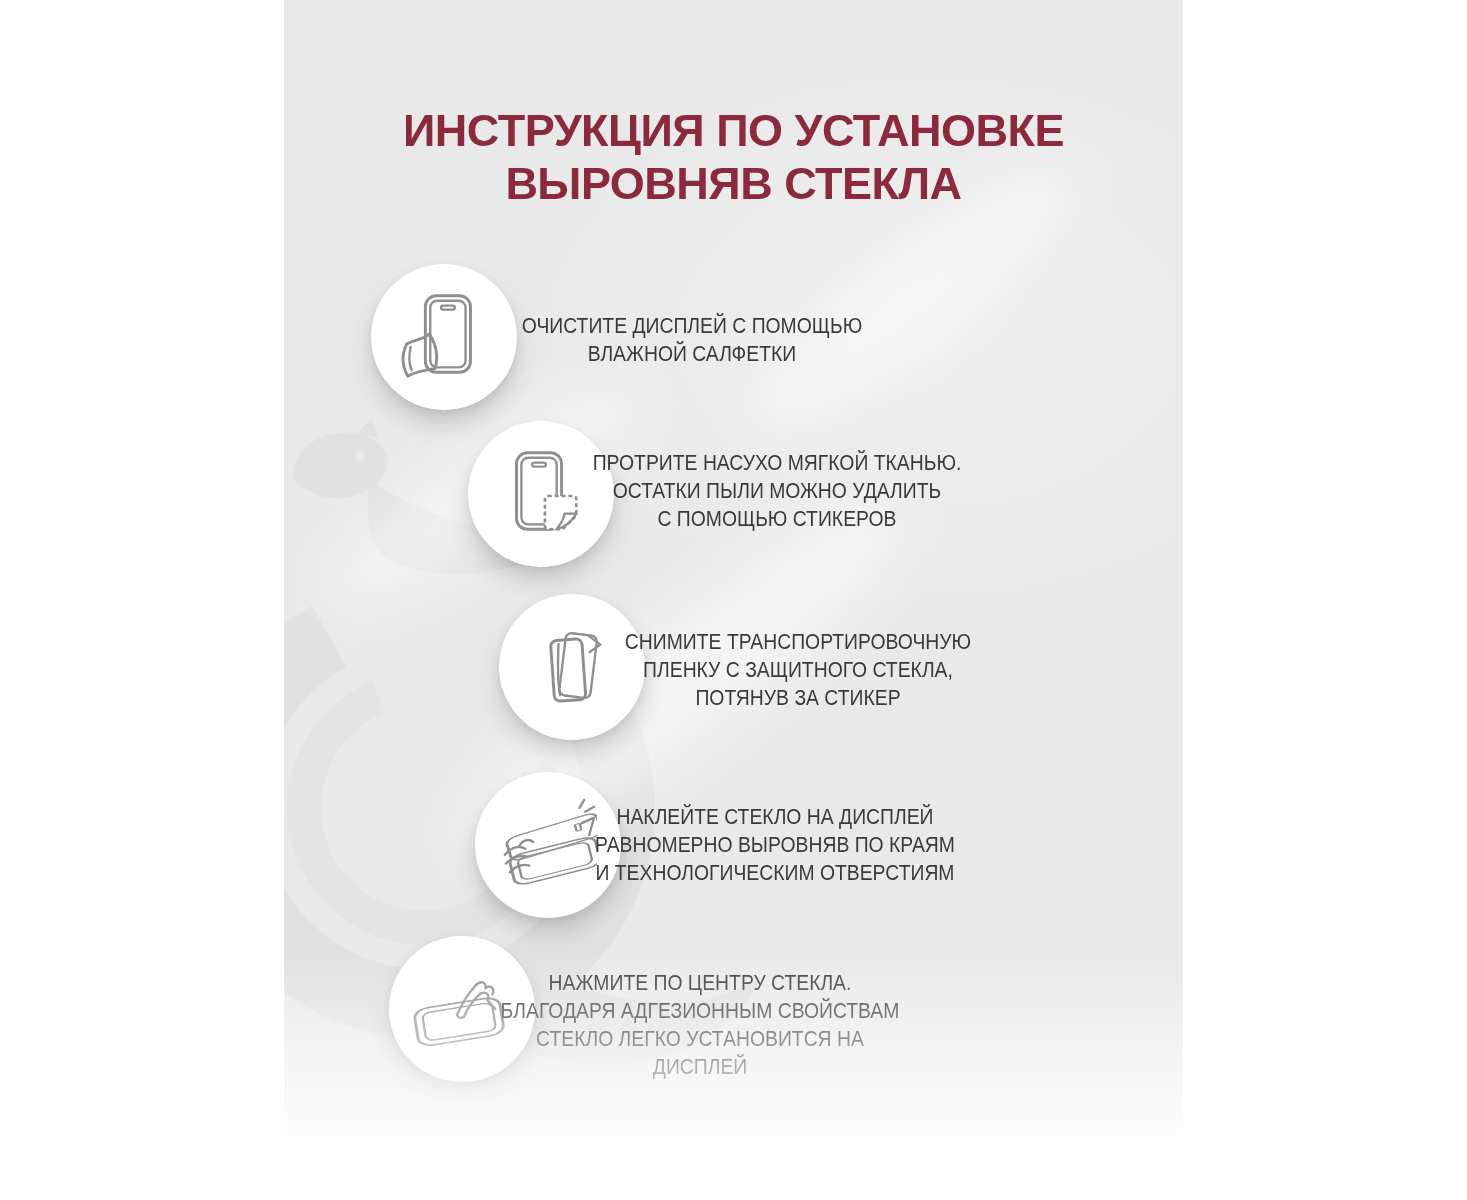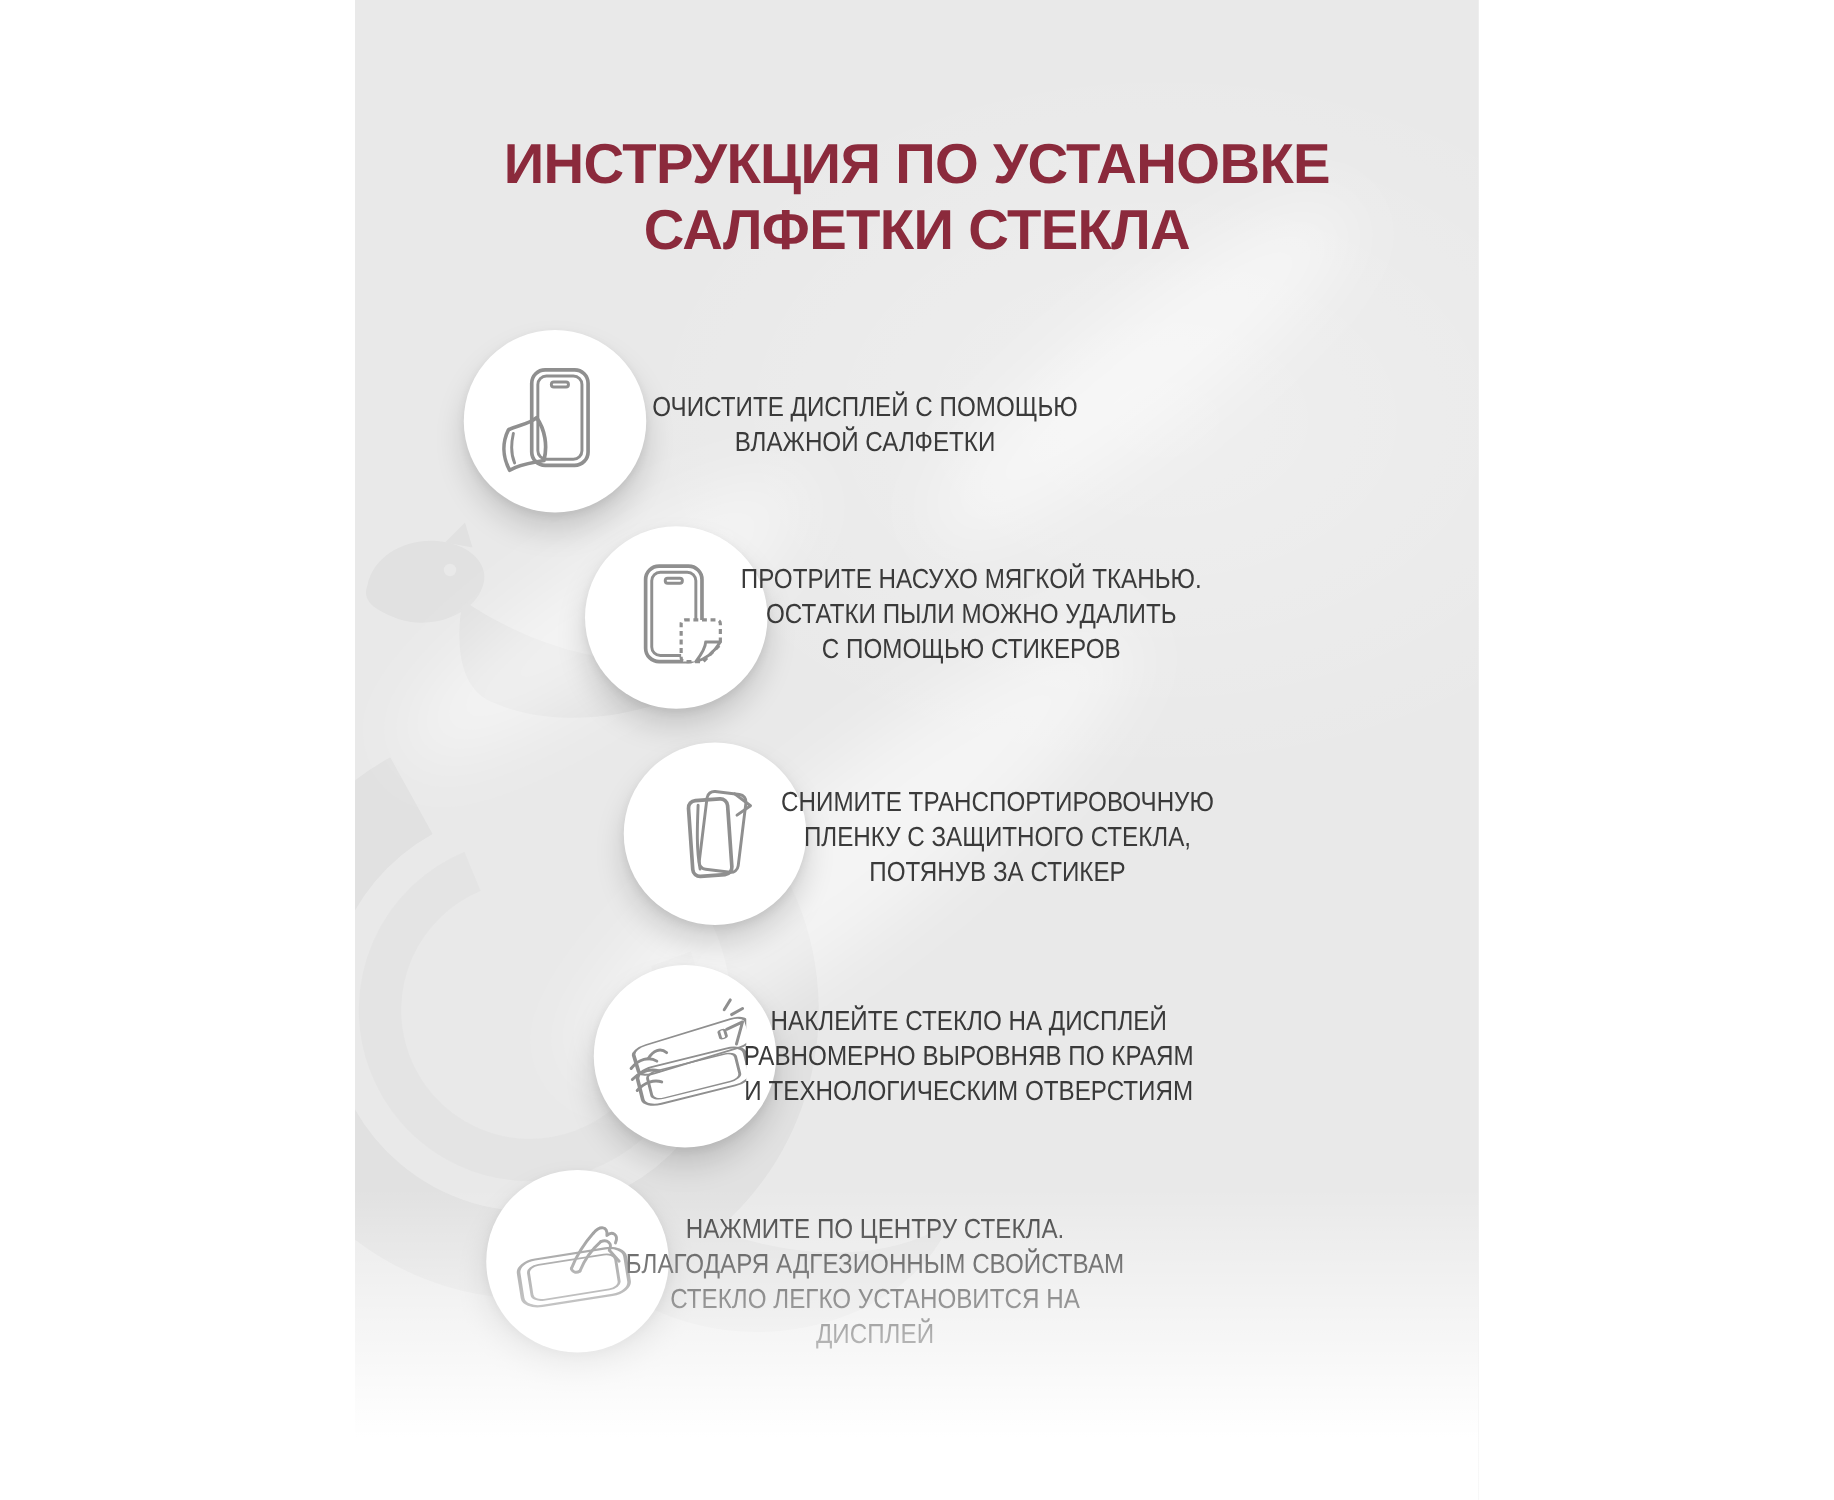--- a/index.html
+++ b/index.html
@@ -81,21 +81,21 @@
 
     <circle cx="152" cy="410" r="120" fill="none" stroke="#e2e2e2" stroke-width="34" stroke-dasharray="560 195" transform="rotate(-20 152 410)"></circle>
   </svg>
 
   <div class="swoosh s1"></div>
   <div class="swoosh s2"></div>
   <div class="swoosh s3"></div>
 
   <div class="title">
     <div>ИНСТРУКЦИЯ ПО УСТАНОВКЕ</div>
-    <div>САЛФЕТКИ СТЕКЛА</div>
+    <div>ВЫРОВНЯВ СТЕКЛА</div>
   </div>
 
   <div class="circle c1">
     <svg viewBox="0 0 100 100">
       <rect class="ic" x="31" y="8" width="46" height="78" rx="11"></rect>
       <rect class="ic-thin" x="36" y="13" width="36" height="68" rx="7"></rect>
       <rect class="ic-thin" x="47" y="18" width="14" height="4" rx="2"></rect>
       <path class="ic" d="M12,57 C19,53 28,53 35,47 C42,57 44,70 41,82 C31,84 21,85 13,90 C7,79 7,67 12,57 Z" fill="#fff"></path>
       <path class="ic-thin" d="M16,60 C14,69 14,77 17,84"></path>
     </svg>

